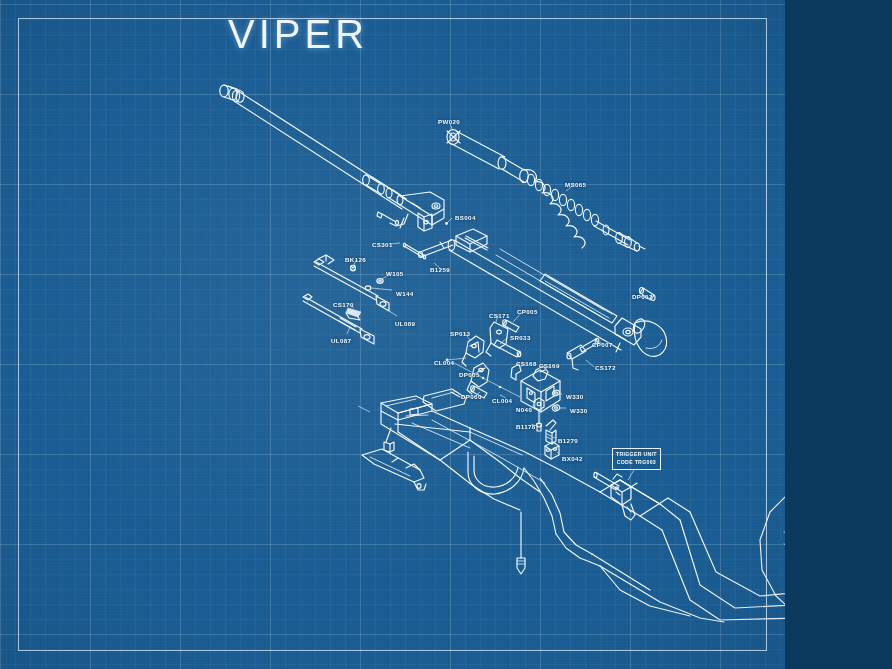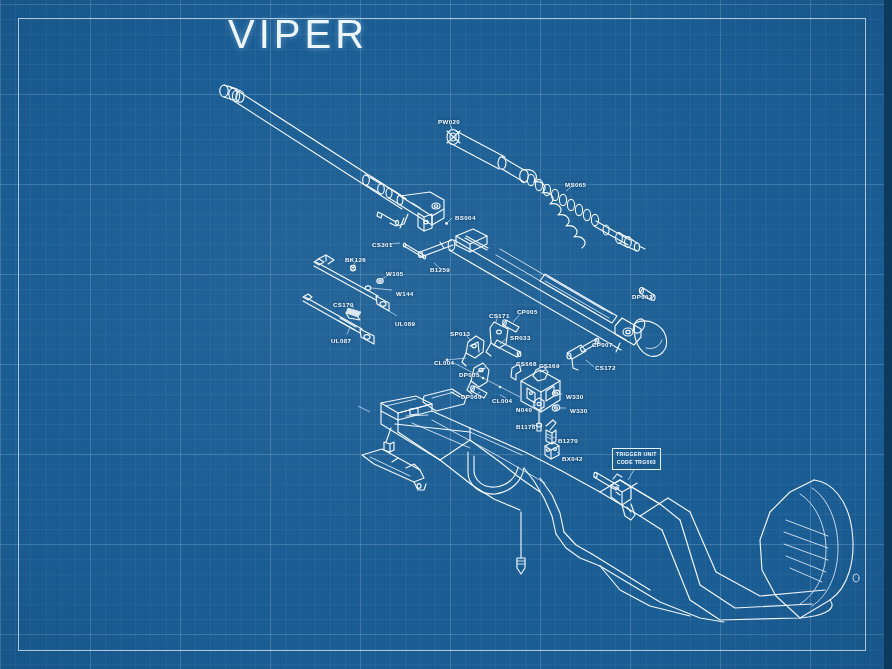--- a/index.html
+++ b/index.html
@@ -1,21 +1,21 @@
 <!DOCTYPE html>
 <html><head>
 <meta charset="utf-8">
 <title>VIPER Blueprint</title>
 <style>
   html,body{margin:0;padding:0;background:#0c3a5e;}
   body{font-family:"Liberation Sans",sans-serif;}
 
   #sheet{
     position:relative;
-    width:884px;height:669px;
+    width:785px;height:669px;
     overflow:hidden;
     background-color:#1a5d94;
     background-image:
       
       linear-gradient(to right, rgba(200,225,245,.16) 1px, transparent 1px),
       linear-gradient(to bottom, rgba(200,225,245,.16) 1px, transparent 1px),
       
       linear-gradient(to right, rgba(200,225,245,.055) 1px, transparent 1px),
       linear-gradient(to bottom, rgba(200,225,245,.055) 1px, transparent 1px),
       

